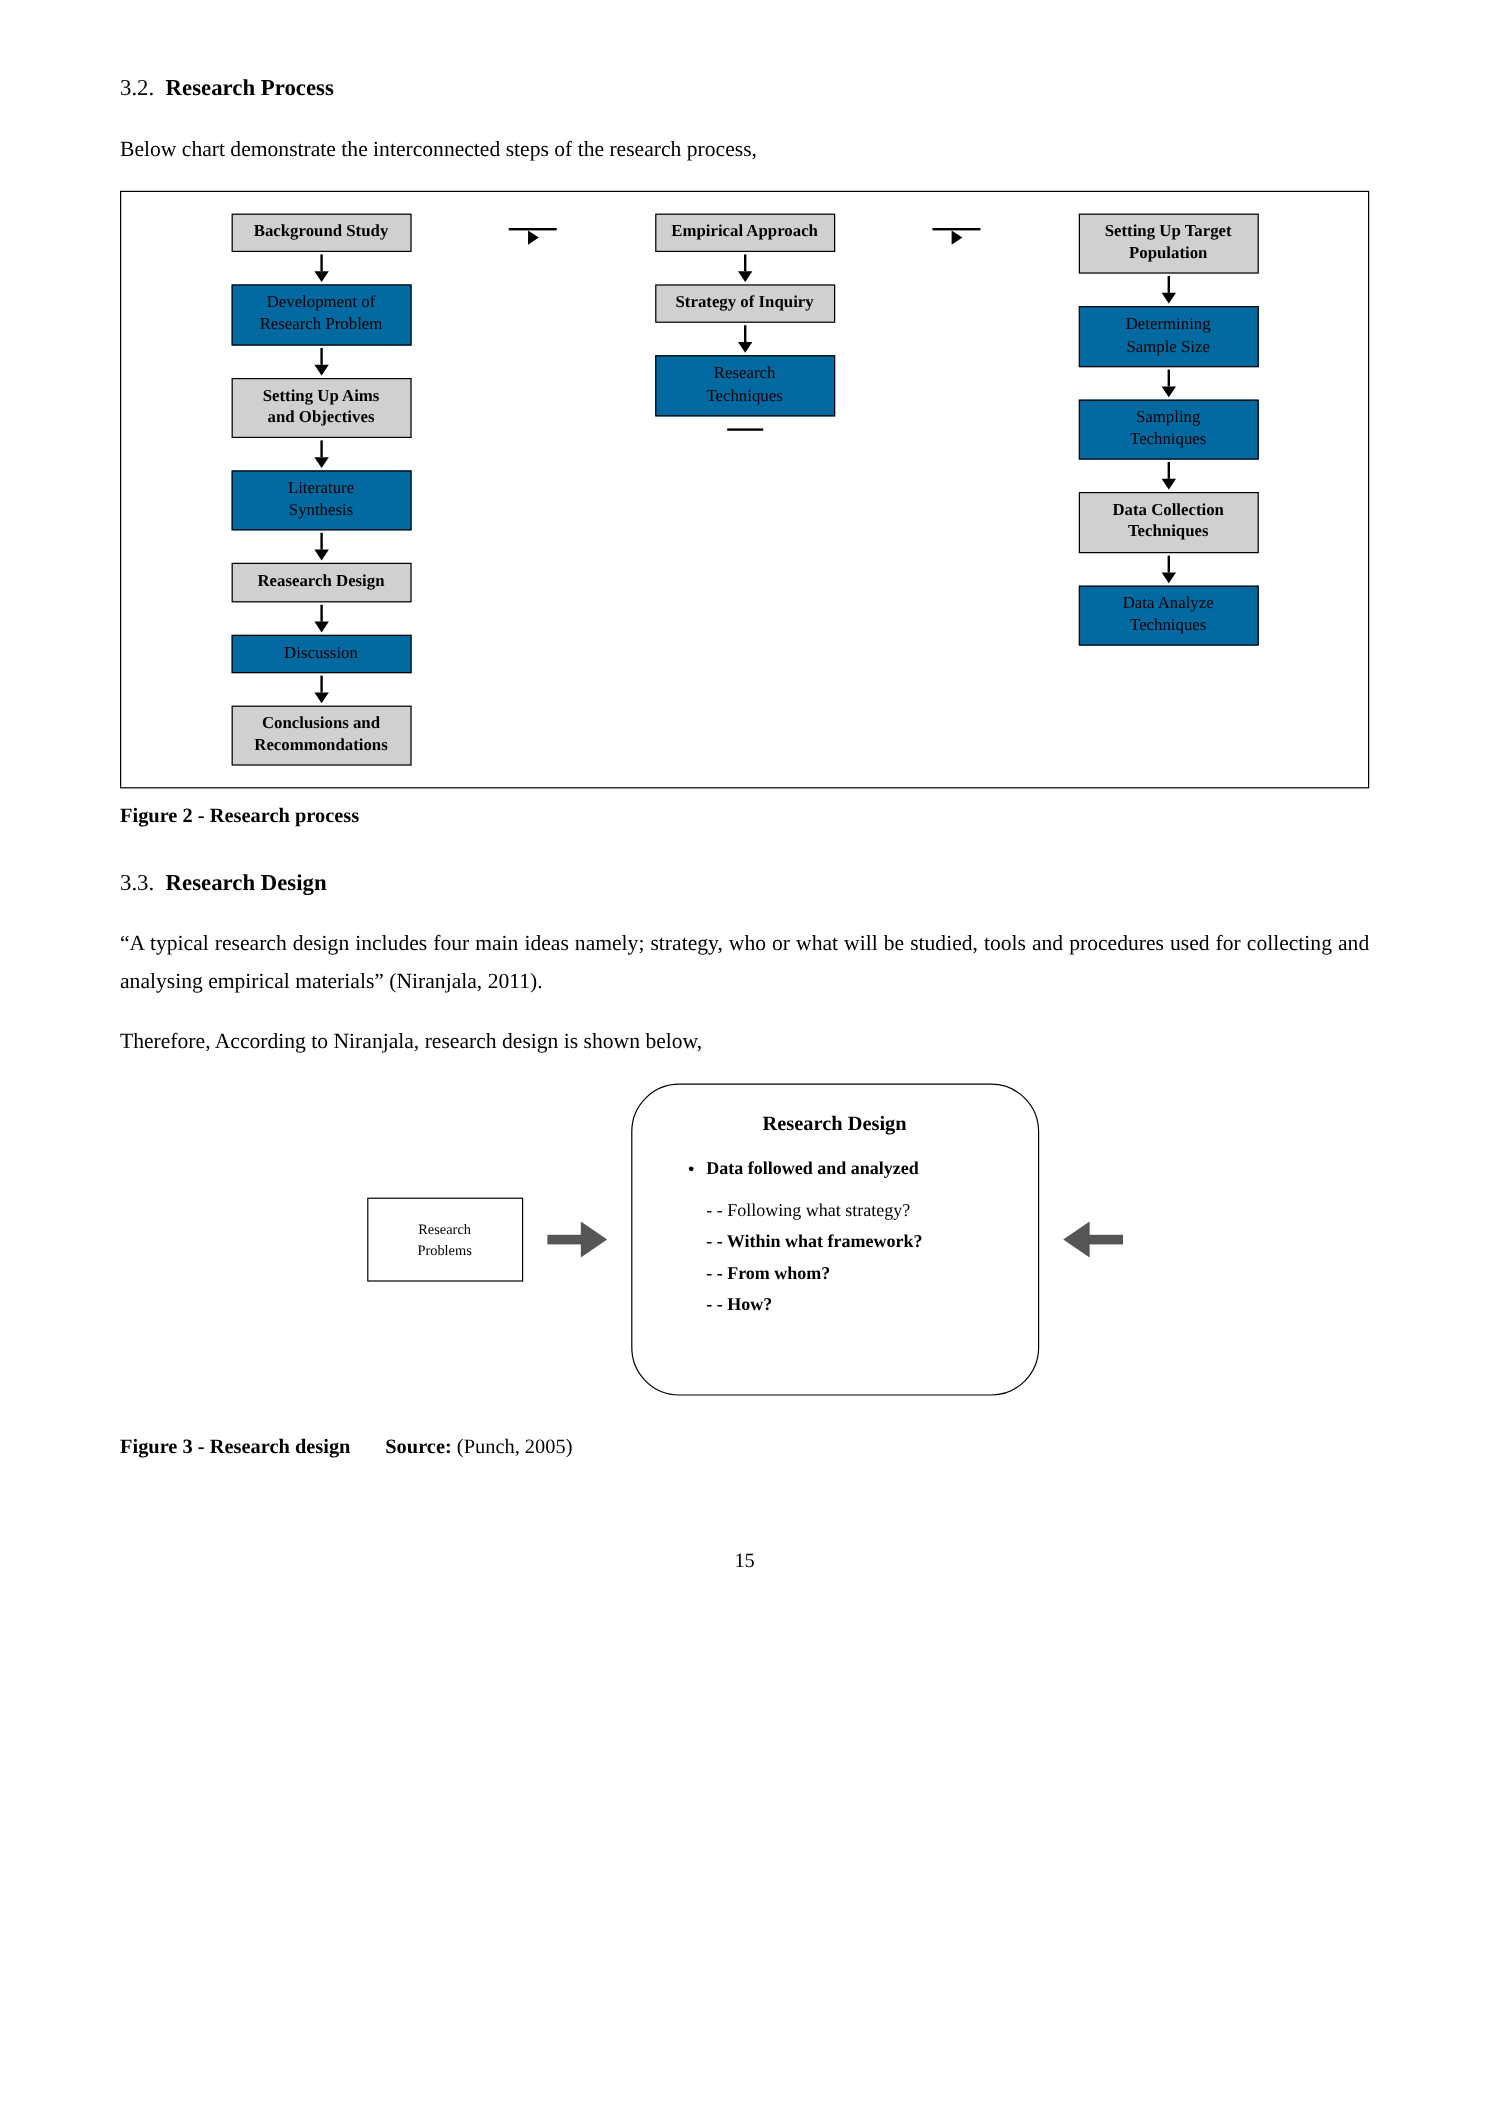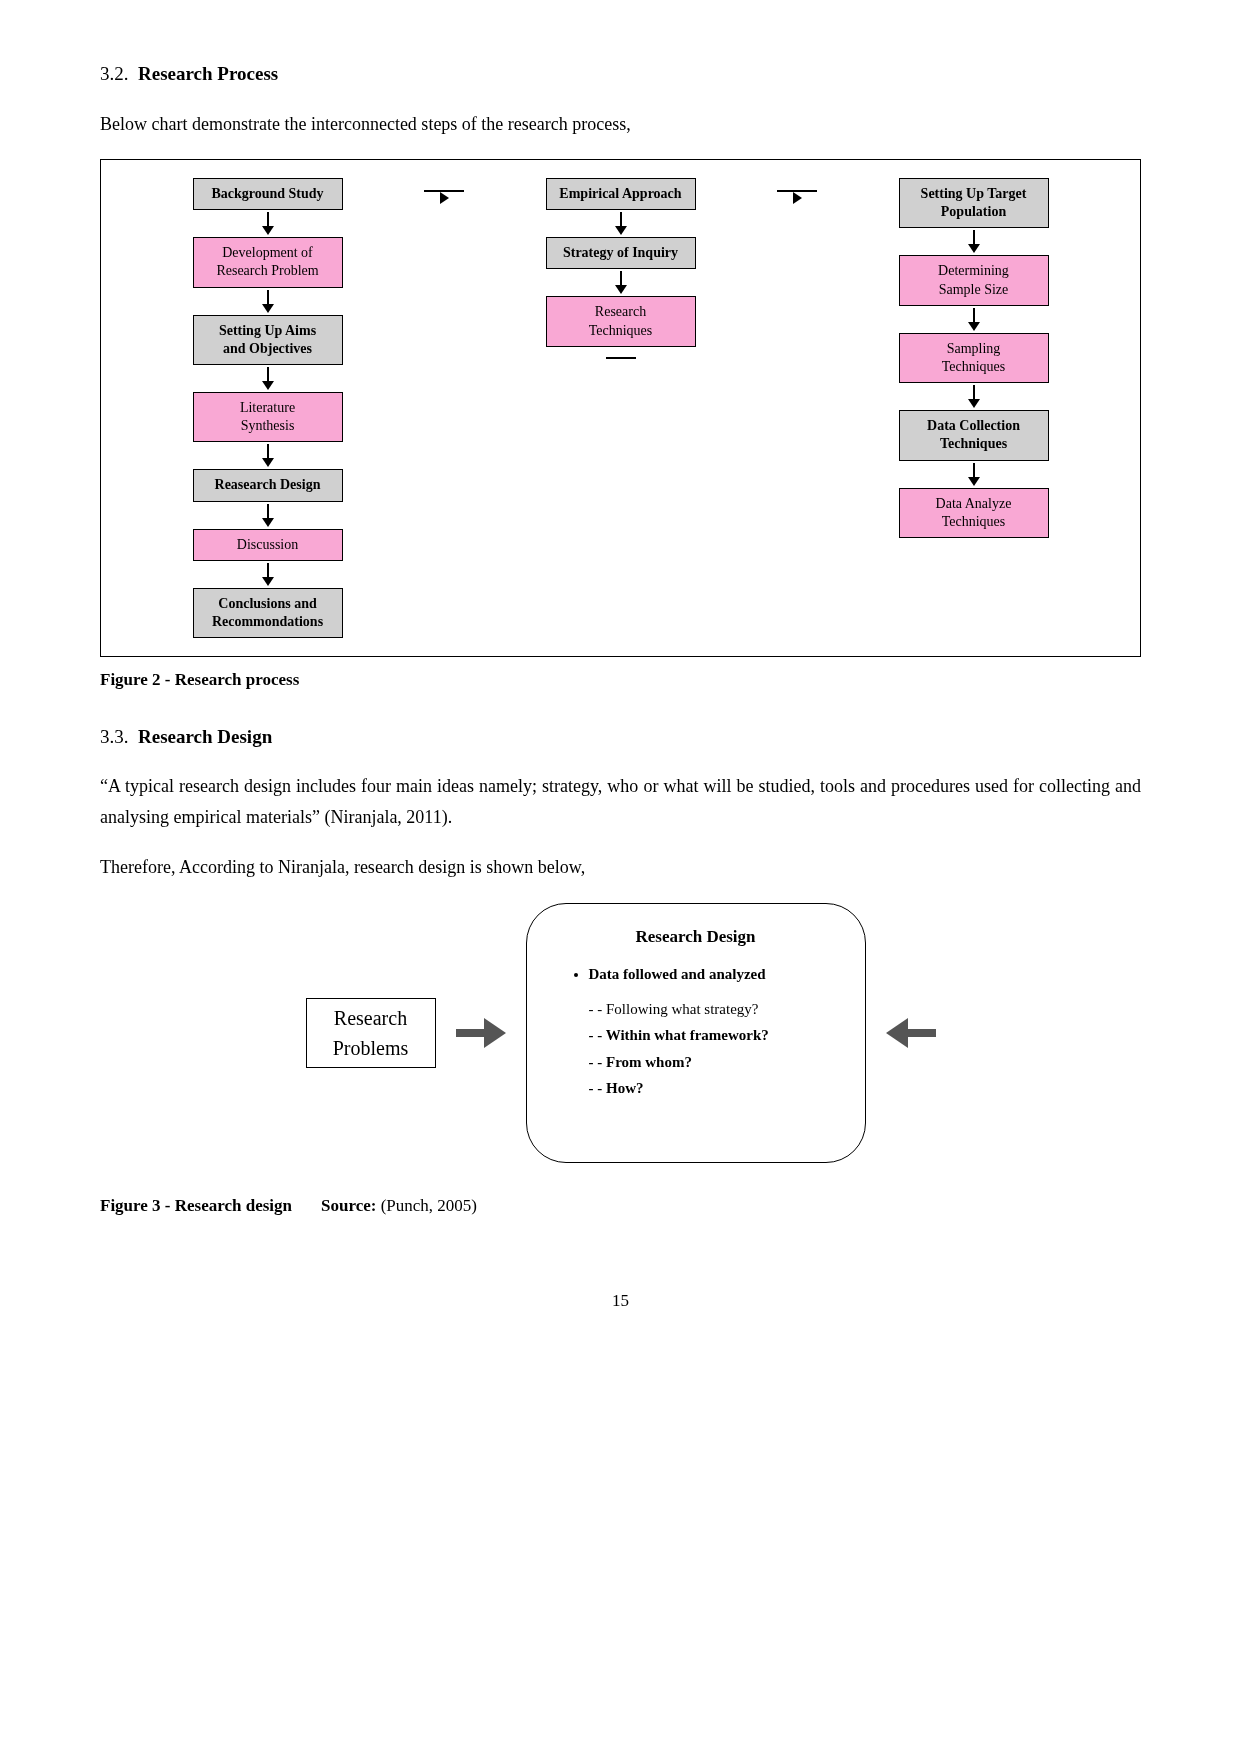--- a/index.html
+++ b/index.html
@@ -63,21 +63,21 @@
       flex: 1;
       position: relative;
     }
 
     .flow-box {
       border: 1.5px solid #000;
       padding: 6px 10px;
       text-align: center;
       font-size: 14px;
       width: 150px;
-      background: #f9a8d4;
+      background: #0369a1;
       line-height: 1.3;
     }
     .flow-box.filled {
       background: #d0d0d0;
       font-weight: bold;
     }
 
     .flow-arrow-down {
       display: flex;
       flex-direction: column;
@@ -104,21 +104,21 @@
       flex-direction: row;
       align-items: center;
       justify-content: center;
       gap: 20px;
     }
 
     .design-box {
       border: 1.5px solid #000;
       padding: 2px 18px;
       text-align: center;
-      font-size: 20px;
+      font-size: 12px;
       width: 130px;
       min-height: 70px;
       display: flex;
       align-items: center;
       justify-content: center;
     }
 
     .design-center {
       border: 1.5px solid #000;
       border-radius: 40px;

